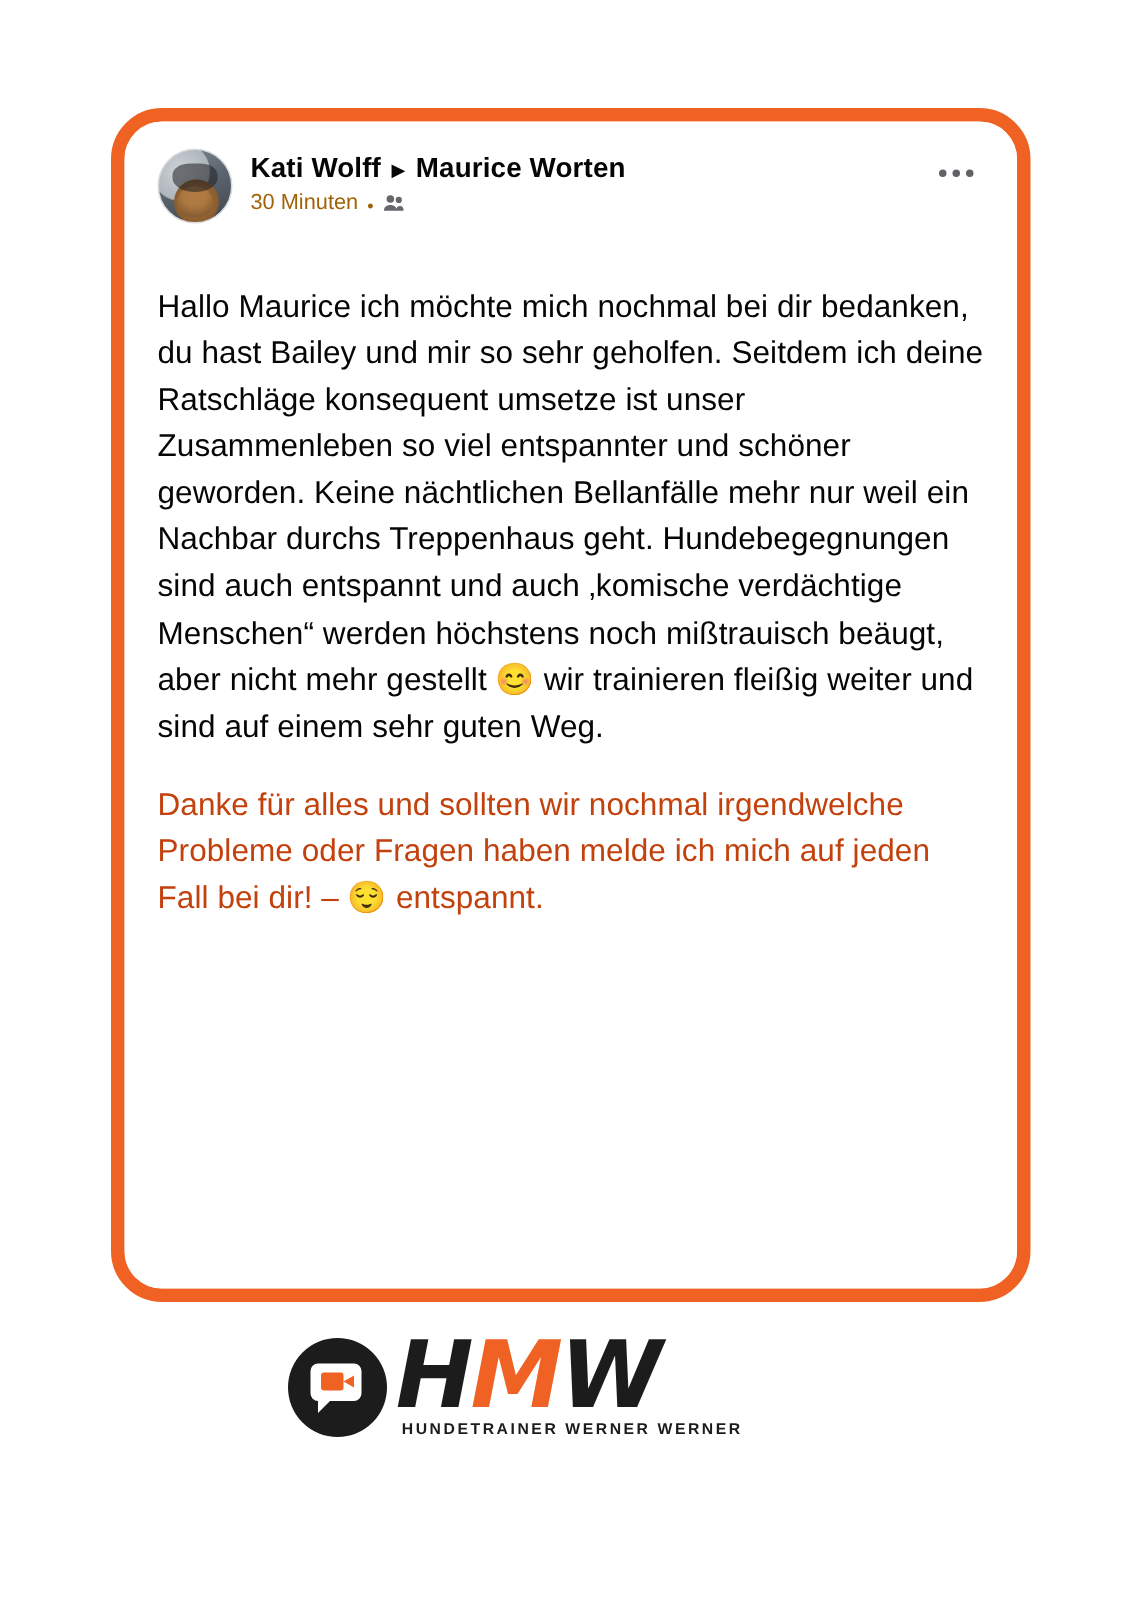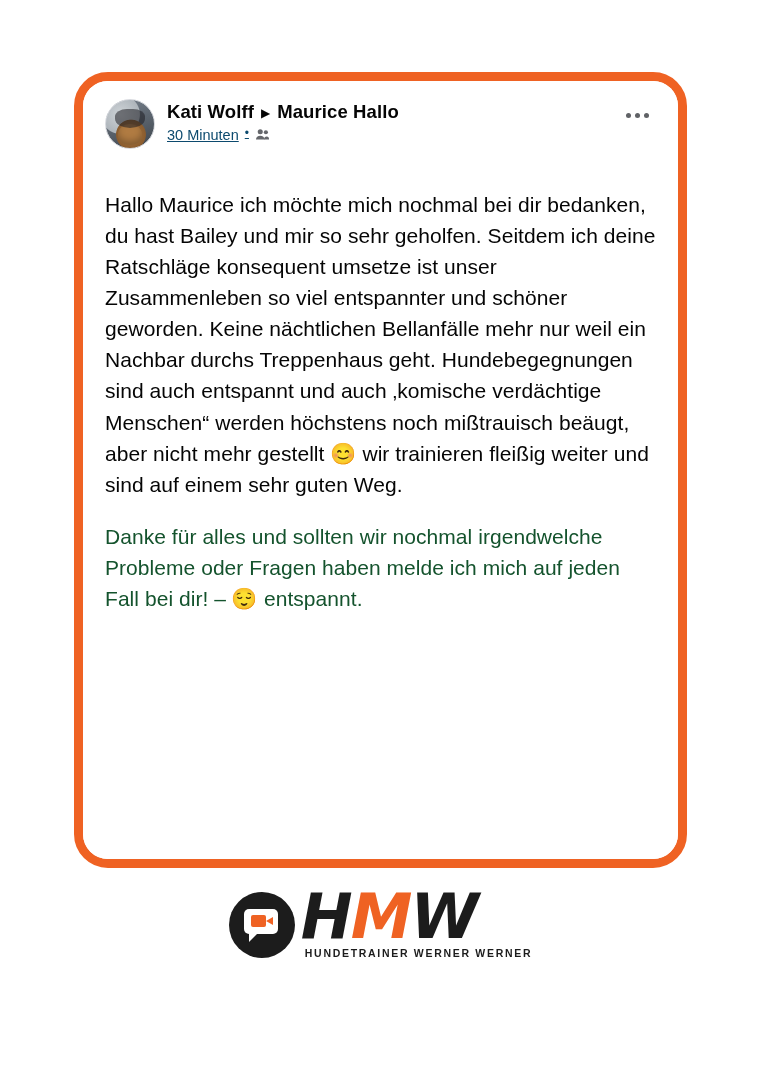--- a/index.html
+++ b/index.html
@@ -7,21 +7,21 @@
   body {
     width: 761px;
     height: 1080px;
     background: #ffffff;
     font-family: "Liberation Sans", sans-serif;
     overflow: hidden;
   }
 
   .page {
     position: relative;
-    width: 761px;
+    width: 687px;
     height: 1080px;
     background: #ffffff;
   }
 
   
   .post-frame {
     position: absolute;
     left: 74px;
     top: 72px;
     width: 613px;
@@ -100,25 +100,24 @@
   }
   .name-line .arrow-icon {
     color: #050505;
     font-size: 12px;
     line-height: 1;
     transform: translateY(1px);
   }
 
   .meta-line {
     display: flex;
-    align-items: flex-start;
+    align-items: flex-end;
     gap: 6px;
     font-size: 14.5px;
-    color: #0c4a6e;
-    text-decoration: underline;
+    color: #a16207;
   }
   .meta-line .dot { font-size: 12px; line-height: 1; }
   .audience-icon { display: inline-flex; align-items: center; }
 
   .more-btn {
     position: absolute;
     right: 2px;
     top: 4px;
     width: 34px;
     height: 24px;
@@ -138,21 +137,21 @@
   
   .post-body {
     margin-top: 28px;
     font-size: 21px;
     line-height: 1.48;
     color: #050505;
     letter-spacing: .05px;
   }
   .post-body p { margin-bottom: 21px; }
   .post-body p:last-child { margin-bottom: 0; }
-  .faded { color: #14532d; }
+  .faded { color: #c2410c; }
 
   
   .logo-wrap {
     position: absolute;
     left: 0;
     right: 0;
     top: 890px;
     display: flex;
     justify-content: center;
     align-items: center;
@@ -237,21 +236,21 @@
     <div class="post-inner">
 
       <div class="post-header">
 
         <div class="avatar"></div>
 
         <div class="header-text">
           <div class="name-line">
             <span class="author">Kati Wolff</span>
             <span class="arrow-icon">▶</span>
-            <span class="target">Maurice Hallo</span>
+            <span class="target">Maurice Worten</span>
           </div>
           <div class="meta-line">
             <span>30 Minuten</span>
             <span class="dot">•</span>
             <span class="audience-icon">
               <svg width="15" height="15" viewBox="0 0 16 16" aria-hidden="true">
                 <circle cx="5.6" cy="5" r="2.7" fill="#65676b"></circle>
                 <path d="M1 13.4c0-2.6 2.1-4.1 4.6-4.1s4.6 1.5 4.6 4.1z" fill="#65676b"></path>
                 <circle cx="11.6" cy="5.6" r="2.2" fill="#65676b"></circle>
                 <path d="M9.6 13.4c0-2.2 1.2-3.4 2.9-3.4 1.7 0 2.5 1.2 2.5 3.4z" fill="#65676b"></path>

